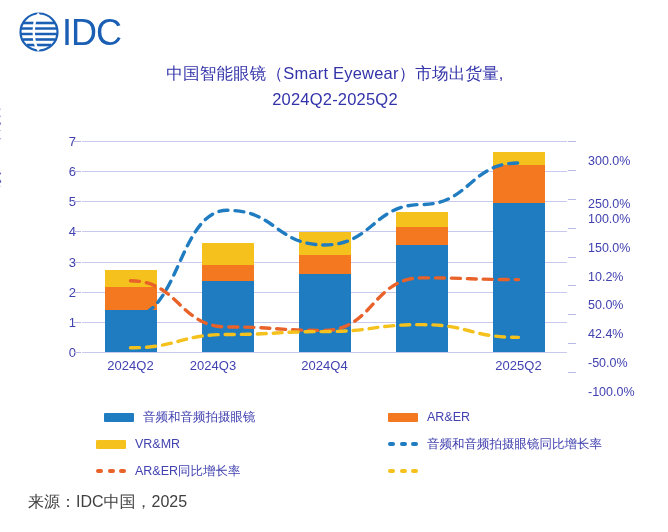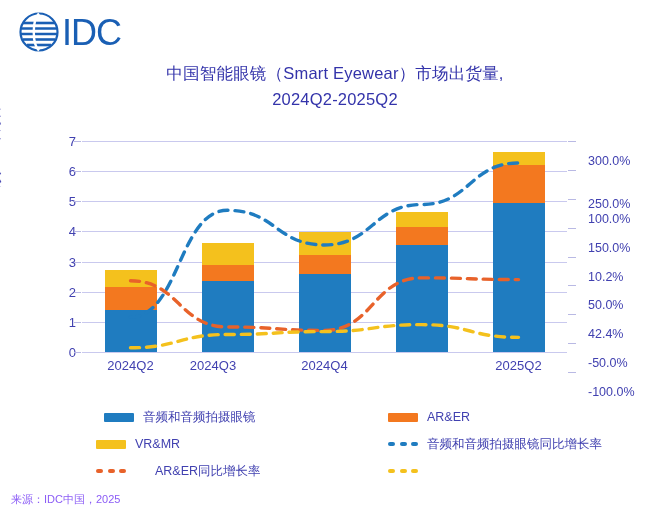--- a/index.html
+++ b/index.html
@@ -63,21 +63,21 @@
 
   
   .legend{position:absolute;left:96px;top:408px;width:560px;height:80px;}
   .lg-item{position:absolute;display:flex;align-items:center;height:18px;}
   .lg-swatch{width:30px;height:9px;border-radius:1px;margin-right:9px;flex:0 0 auto;}
   .lg-dash{width:30px;height:9px;margin-right:9px;flex:0 0 auto;display:flex;align-items:center;justify-content:space-between;}
   .lg-dash i{display:block;width:7px;height:4px;border-radius:2px;}
   .lg-text{font-size:12.5px;color:#4141b0;white-space:nowrap;}
 
   
-  .source{position:absolute;left:11px;top:492px;font-size:11px;color:#8b5cf6;}
+  .source{position:absolute;left:28px;top:492px;font-size:16px;color:#404040;}
 </style>
 </head>
 <body>
 
 <div class="page">
 
   <div class="logo">
     <svg width="118" height="44" viewBox="0 0 118 44" aria-hidden="true">
       <g>
         <circle cx="21" cy="22" r="18.5" fill="none" stroke="#1a5fb4" stroke-width="2.2"></circle>
@@ -191,21 +191,21 @@
         <span class="lg-text">VR&amp;MR</span>
       </div>
       <div class="lg-item" style="left: 292px; top: 27px; justify-content: center;">
         <span class="lg-dash">
           <i style="background: rgb(31, 124, 192);"></i>
           <i style="background: rgb(31, 124, 192);"></i>
           <i style="background: rgb(31, 124, 192);"></i>
         </span>
         <span class="lg-text">音频和音频拍摄眼镜同比增长率</span>
       </div>
-      <div class="lg-item" style="left: 0px; top: 54px; gap: 20px;">
+      <div class="lg-item" style="left: 0px; top: 54px;">
         <span class="lg-dash">
           <i style="background: rgb(232, 98, 42);"></i>
           <i style="background: rgb(232, 98, 42);"></i>
           <i style="background: rgb(232, 98, 42);"></i>
         </span>
         <span class="lg-text">AR&amp;ER同比增长率</span>
       </div>
       <div class="lg-item" style="left: 292px; top: 54px;">
         <span class="lg-dash">
           <i style="background: rgb(244, 193, 29);"></i>

